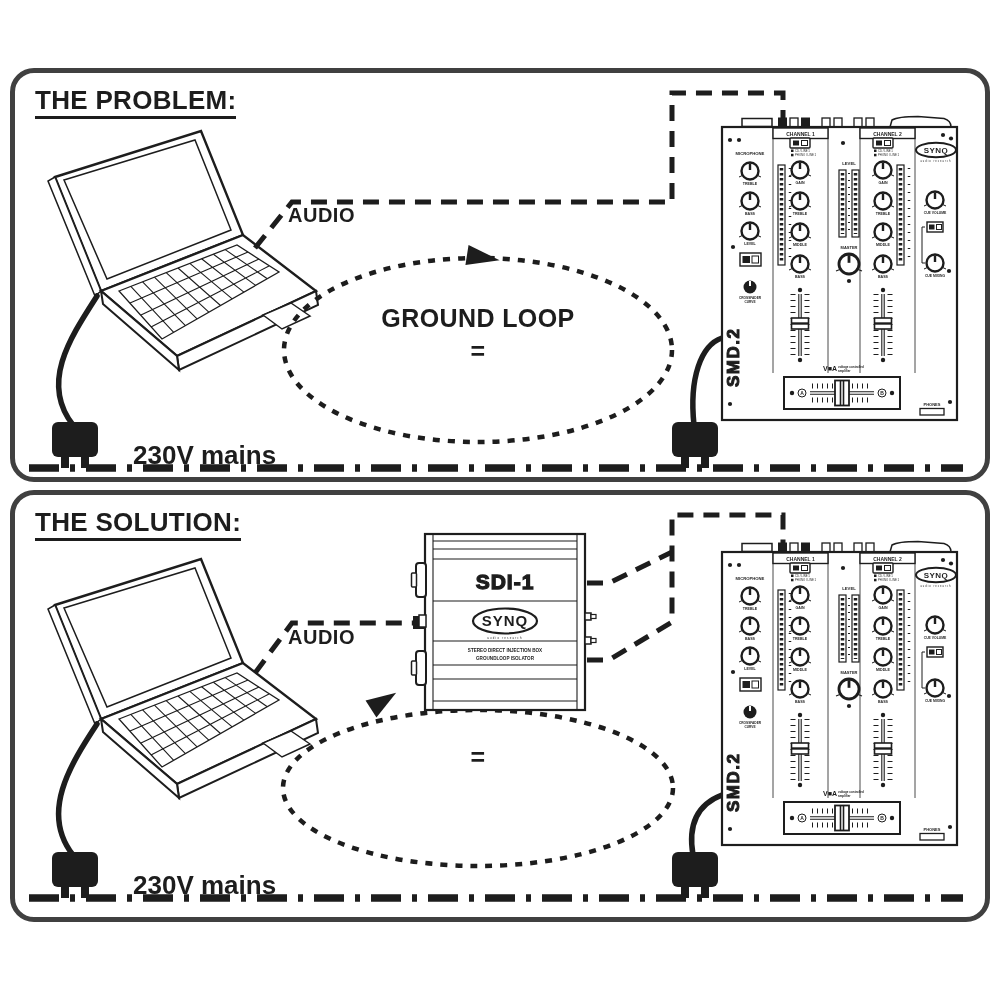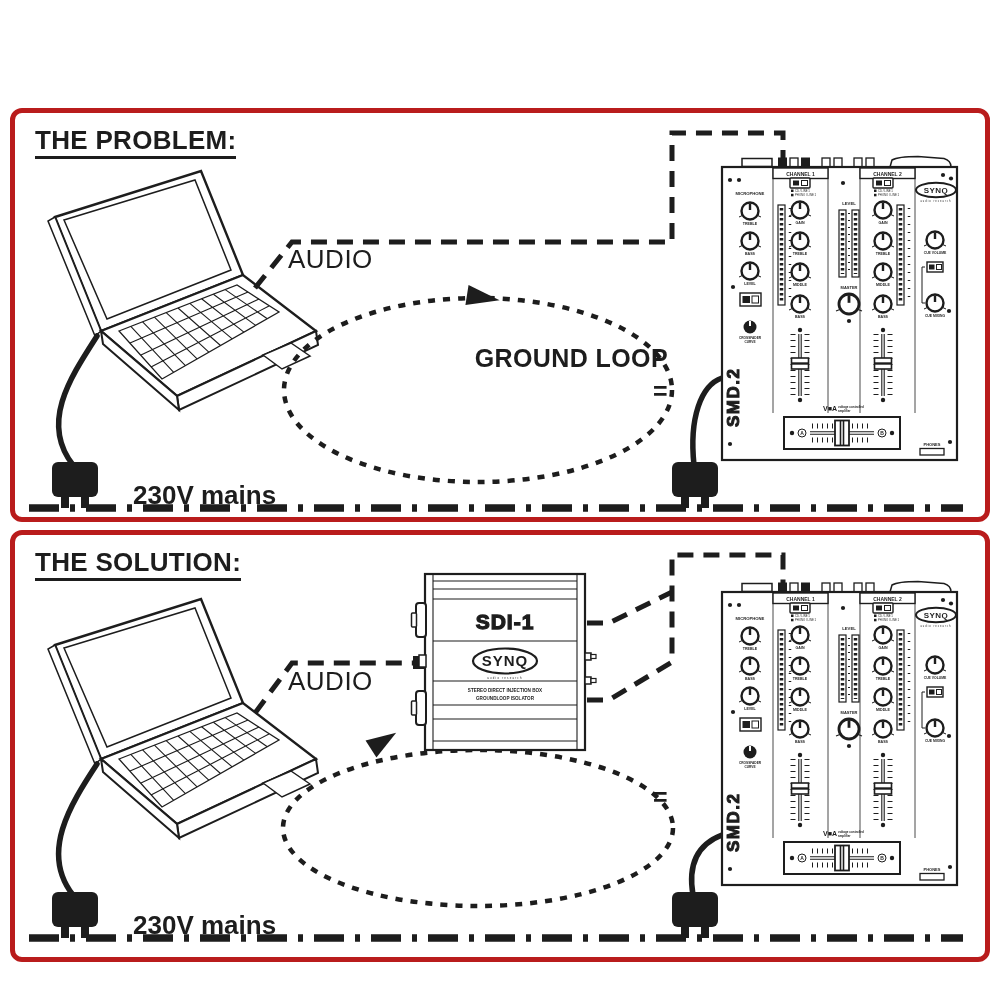--- a/index.html
+++ b/index.html
@@ -1,32 +1,32 @@
 <!DOCTYPE html>
 <html><head>
 <meta charset="utf-8">
 <style>
   html,body{margin:0;padding:0}
   body{
     width:1000px;height:1000px;position:relative;background:#ffffff;
     font-family:"Liberation Sans",sans-serif;color:#1d1d1d;overflow:hidden;
   }
   .panel{
-    position:absolute;border:5px solid #b91c1c;border-radius:12px;background:#fff;margin-top:40px;
+    position:absolute;border:5px solid #404040;border-radius:24px;background:#fff;
   }
   #panel-problem{left:10px;top:68px;width:970px;height:404px}
   #panel-solution{left:10px;top:490px;width:970px;height:422px}
   .panel > svg.art{position:absolute;left:0;top:0;display:block}
   .ptitle{position:absolute;left:20px;top:12px;margin:0;font-size:26px;font-weight:bold;letter-spacing:.3px}
   .ptitle span{border-bottom:3.5px solid #1d1d1d;padding-bottom:1px}
-  .audio-label{position:absolute;left:273px;top:131px;font-size:26px;font-weight:normal;letter-spacing:.5px}
+  .audio-label{position:absolute;left:273px;top:131px;font-size:20px;font-weight:bold;letter-spacing:.5px}
   .mains-label{position:absolute;left:118px;font-size:26px;font-weight:bold}
   #panel-problem .mains-label{top:367px}
   #panel-solution .mains-label{top:375px}
-  .loop-text{position:absolute;width:380px;text-align:right;font-size:25px;font-weight:bold;line-height:1.32;letter-spacing:.4px}
+  .loop-text{position:absolute;width:380px;text-align:center;font-size:25px;font-weight:bold;line-height:1.32;letter-spacing:.4px}
   #panel-problem .loop-text{left:273px;top:229px}
   #panel-solution .loop-text{left:273px;top:246px}
   svg text{font-family:"Liberation Sans",sans-serif;font-weight:bold;fill:#1d1d1d}
   .tc{text-anchor:middle}
   .thin{font-weight:normal}
 </style>
 </head>
 <body>
 
 <svg style="position:absolute;width:0;height:0" aria-hidden="true">

